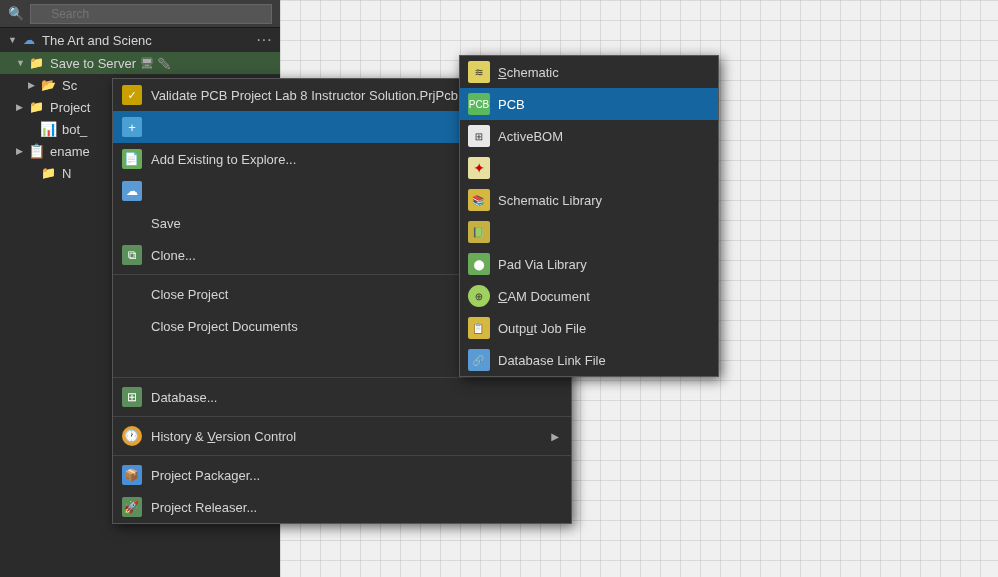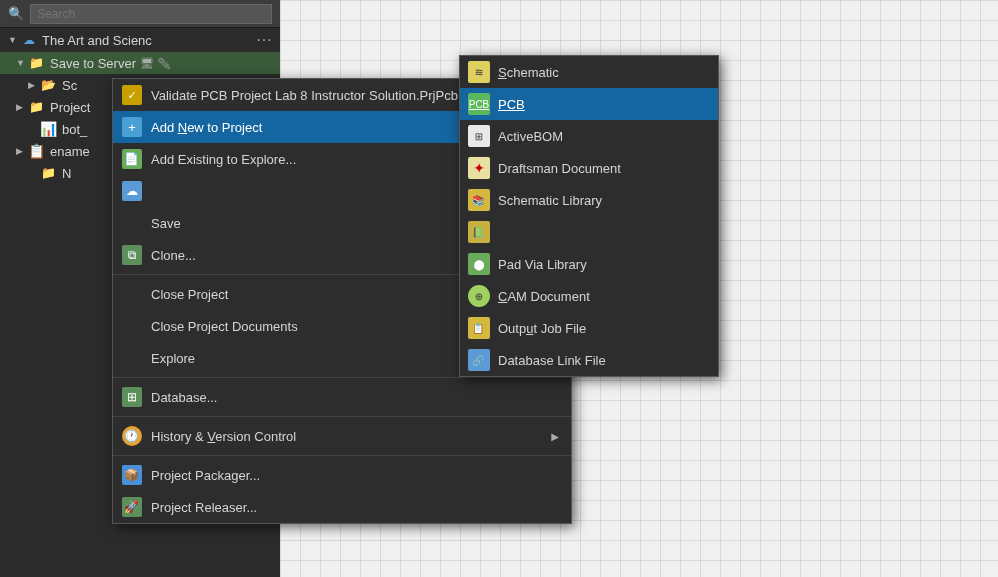--- a/index.html
+++ b/index.html
@@ -162,21 +162,20 @@
       left: 459px;
       width: 260px;
       background: #2d2d2d;
       border: 1px solid #555;
       box-shadow: 3px 3px 12px rgba(0,0,0,0.6);
       z-index: 101;
     }
 
     .submenu .menu-item.highlighted {
       background: #1565a0;
-      text-decoration: underline;
     }
 
     
     .icon-validate {
       width: 20px; height: 20px;
       background: #c8a000;
       display: flex; align-items: center; justify-content: center;
       font-size: 11px; color: #fff; border-radius: 2px;
     }
     .icon-add-new {
@@ -308,21 +307,21 @@
 </head>
 <body>
 
 <div class="bg-panel"></div>
 <div class="grid-area"></div>
 
 <div class="sidebar">
 
   <div class="search-bar">
     <span class="search-icon-wrap">🔍</span>
-    <input type="text" style="flex: 1 1 0%; background: rgb(85, 85, 85); border: 1px solid rgb(102, 102, 102); color: rgb(204, 204, 204); padding: 2px 6px; font-size: 12px;" placeholder="Search">
+    <input type="text" style="flex: 1 1 0%; background: rgb(85, 85, 85); border: 1px solid rgb(102, 102, 102); color: rgb(204, 204, 204); padding: 2px 20px; font-size: 12px;" placeholder="Search">
   </div>
 
   <div class="tree-item">
     <span class="chevron">▼</span>
     <span class="tree-icon cloud-icon">☁</span>
     <span>The Art and Scienc</span>
     <span class="dots-menu">···</span>
   </div>
 
   <div class="tree-item tree-indent-1" style="background:#3a5a3a;">
@@ -369,23 +368,20 @@
     <span class="menu-icon">
       <span class="icon-validate">✓</span>
     </span>
     <span class="menu-item-label">Validate PCB Project Lab 8 Instructor Solution.PrjPcb</span>
   </div>
 
   <div class="menu-item highlighted">
     <span class="menu-icon">
       <span class="icon-add-new">+</span>
     </span>
-    <span class="menu-item-label">
-      Add <span class="underline-char">N</span>ew to Project
-    </span>
     <span class="arrow">▶</span>
   </div>
 
   <div class="menu-item">
     <span class="menu-icon">
       <span class="icon-add-existing">📄</span>
     </span>
     <span class="menu-item-label">Add Existing to Explore...</span>
   </div>
 
@@ -415,21 +411,20 @@
     <span class="menu-item-label">Close Project</span>
   </div>
 
   <div class="menu-item">
     <span class="menu-icon"></span>
     <span class="menu-item-label">Close Project Documents</span>
   </div>
 
   <div class="menu-item">
     <span class="menu-icon"></span>
-    <span class="menu-item-label">Explore</span>
   </div>
 
   <div class="menu-separator"></div>
 
   <div class="menu-item">
     <span class="menu-icon">
       <span class="icon-variants">⊞</span>
     </span>
     <span class="menu-item-label">Database...</span>
   </div>
@@ -485,21 +480,20 @@
     <span class="menu-icon">
       <span class="icon-activebom" style="font-size:10px;">⊞</span>
     </span>
     <span class="menu-item-label">ActiveBOM</span>
   </div>
 
   <div class="menu-item">
     <span class="menu-icon">
       <span class="icon-draftsman" style="color:#c00; font-size:14px;">✦</span>
     </span>
-    <span class="menu-item-label">Draftsman Document</span>
   </div>
 
   <div class="menu-item">
     <span class="menu-icon">
       <span class="icon-schlib" style="font-size:10px;">📚</span>
     </span>
     <span class="menu-item-label">Schematic Library</span>
   </div>
 
   <div class="menu-item">

